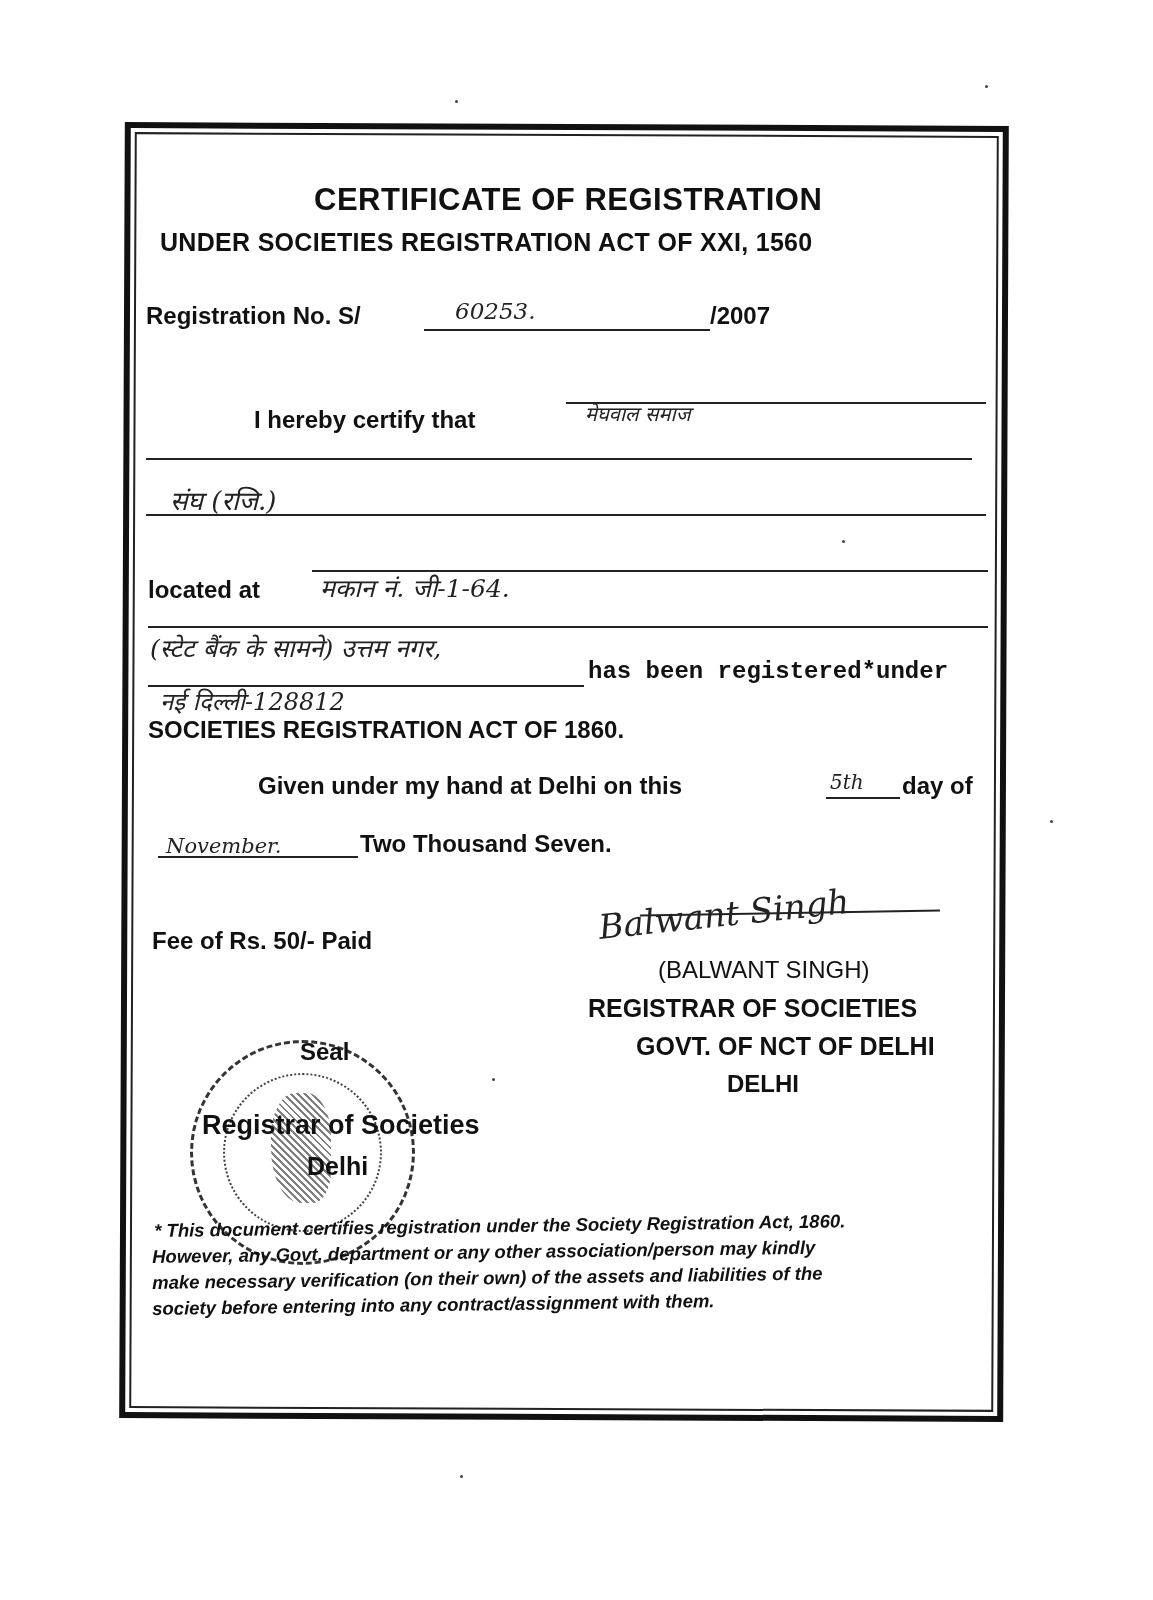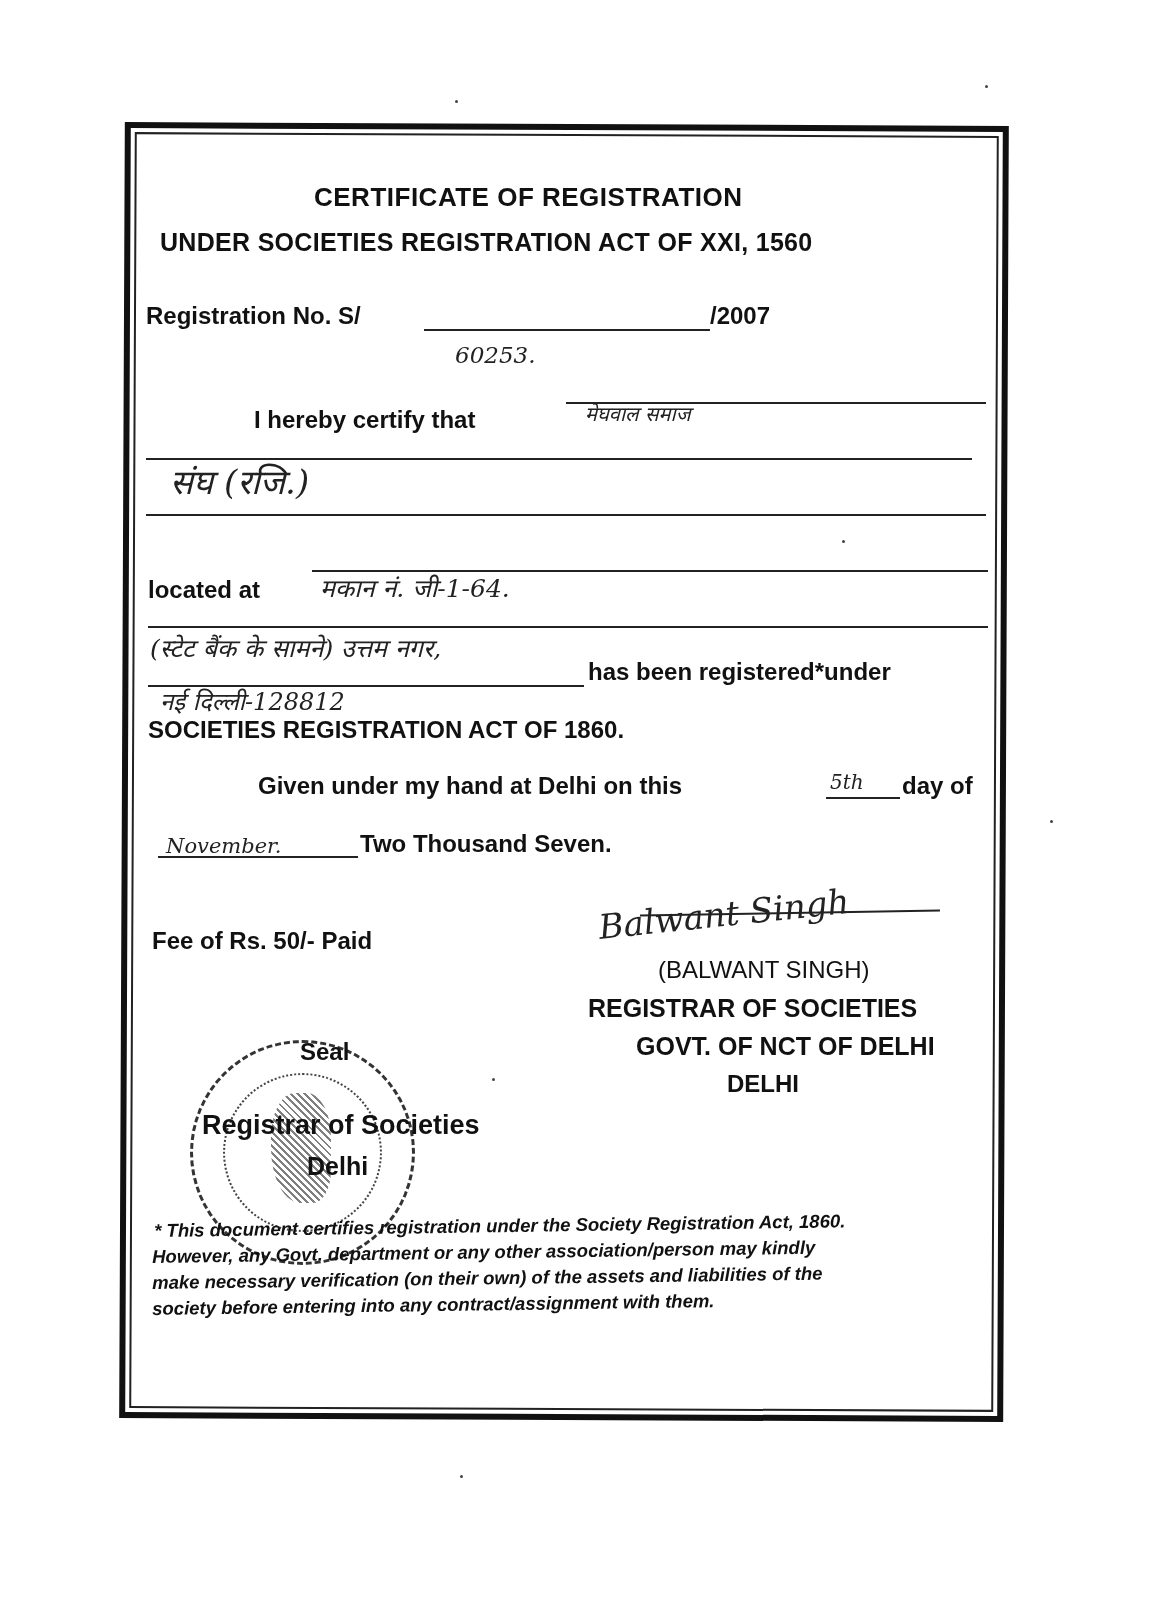--- a/index.html
+++ b/index.html
@@ -10,21 +10,21 @@
     .frame-outer {
       position: absolute; left: 122px; top: 124px; width: 884px; height: 1296px;
       border: 6px solid #111; box-sizing: border-box; transform: rotate(0.25deg);
     }
     .frame-inner {
       position: absolute; left: 4px; top: 4px; right: 4px; bottom: 4px;
       border: 2px solid #222;
     }
     .abs { position: absolute; white-space: nowrap; }
     .bold { font-weight: bold; }
-    .title { left: 314px; top: 182px; font-size: 26px; letter-spacing: 0.5px; }
+    .title { left: 314px; top: 182px; font-size: 31px; letter-spacing: 0.5px; }
     .subtitle { left: 160px; top: 228px; font-size: 25px; letter-spacing: 0.3px; }
     .label { font-size: 24px; }
     .hand { font-family: "DejaVu Serif", serif; font-style: italic; font-weight: normal; color: #222; font-size: 24px; }
     .rule { position: absolute; height: 0; border-top: 2px solid #222; }
     .seal {
       position: absolute; left: 190px; top: 1040px; width: 225px; height: 225px;
       border-radius: 50%; border: 3px dashed #333; box-sizing: border-box;
     }
     .seal-inner {
       position: absolute; left: 30px; top: 30px; right: 30px; bottom: 30px;
@@ -43,38 +43,38 @@
 
 <div class="frame-outer">
   <div class="frame-inner"></div>
 </div>
 
 <div class="abs bold title">CERTIFICATE OF REGISTRATION</div>
 <div class="abs bold subtitle">UNDER SOCIETIES REGISTRATION ACT OF XXI, 1560</div>
 
 <div class="abs bold label" style="left:146px; top:302px;">Registration No. S/</div>
 <div class="rule" style="left:424px; top:329px; width:286px;"></div>
-<div class="abs hand" style="left:455px; top:298px; font-size:23px;margin-top:44px;">60253.</div>
+<div class="abs hand" style="left:455px; top:298px; font-size:23px;">60253.</div>
 <div class="abs bold label" style="left:710px; top:302px;">/2007</div>
 
 <div class="abs bold label" style="left:254px; top:378px;margin-top:28px;">I hereby certify that</div>
 <div class="rule" style="left:566px; top:402px; width:420px;"></div>
 <div class="abs hand" style="left:585px; top:400px; font-size:20px;">मेघवाल समाज</div>
 <div class="rule" style="left:146px; top:458px; width:826px;"></div>
-<div class="abs hand" style="left:170px; top:458px; font-size:34px;">संघ (रजि.)</div>
+<div class="abs hand" style="left:170px; top:482px; font-size:26px;">संघ (रजि.)</div>
 <div class="rule" style="left:146px; top:514px; width:840px;"></div>
 
 <div class="abs bold label" style="left:148px; top:576px;">located at</div>
 <div class="rule" style="left:312px; top:570px; width:676px;"></div>
 <div class="abs hand" style="left:320px; top:570px; font-size:25px;">मकान नं. जी-1-64.</div>
 <div class="rule" style="left:148px; top:626px; width:840px;"></div>
 <div class="abs hand" style="left:150px; top:630px; font-size:25px;">(स्टेट बैंक के सामने) उत्तम नगर,</div>
 <div class="rule" style="left:148px; top:685px; width:436px;"></div>
 <div class="abs hand" style="left:160px; top:684px; font-size:24px;">नई दिल्ली-128812</div>
-<div class="abs bold label" style="left:588px; top:658px;">has been registered*under</div>
+<div class="abs bold label" style="left:588px; top:658px;font-family:Liberation Mono, monospace;">has been registered*under</div>
 
 <div class="abs bold label" style="left:148px; top:716px;">SOCIETIES REGISTRATION ACT OF 1860.</div>
 
 <div class="abs bold label" style="left:258px; top:772px;">Given under my hand at Delhi on this</div>
 <div class="rule" style="left:826px; top:797px; width:74px;"></div>
 <div class="abs hand" style="left:830px; top:770px; font-size:20px;">5th</div>
 <div class="abs bold label" style="left:902px; top:772px;">day of</div>
 
 <div class="rule" style="left:158px; top:856px; width:200px;"></div>
 <div class="abs hand" style="left:166px; top:834px; font-size:21px;">November.</div>

